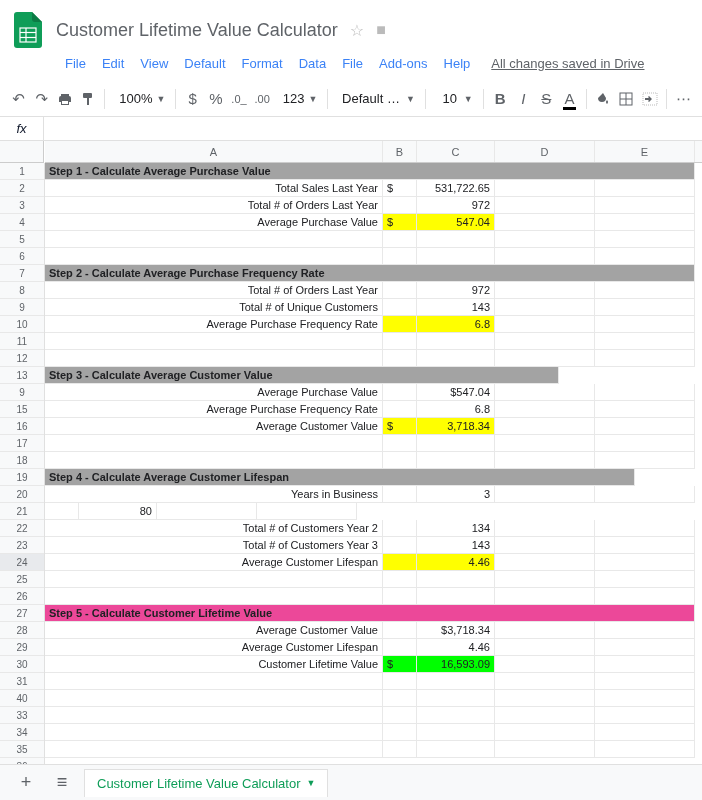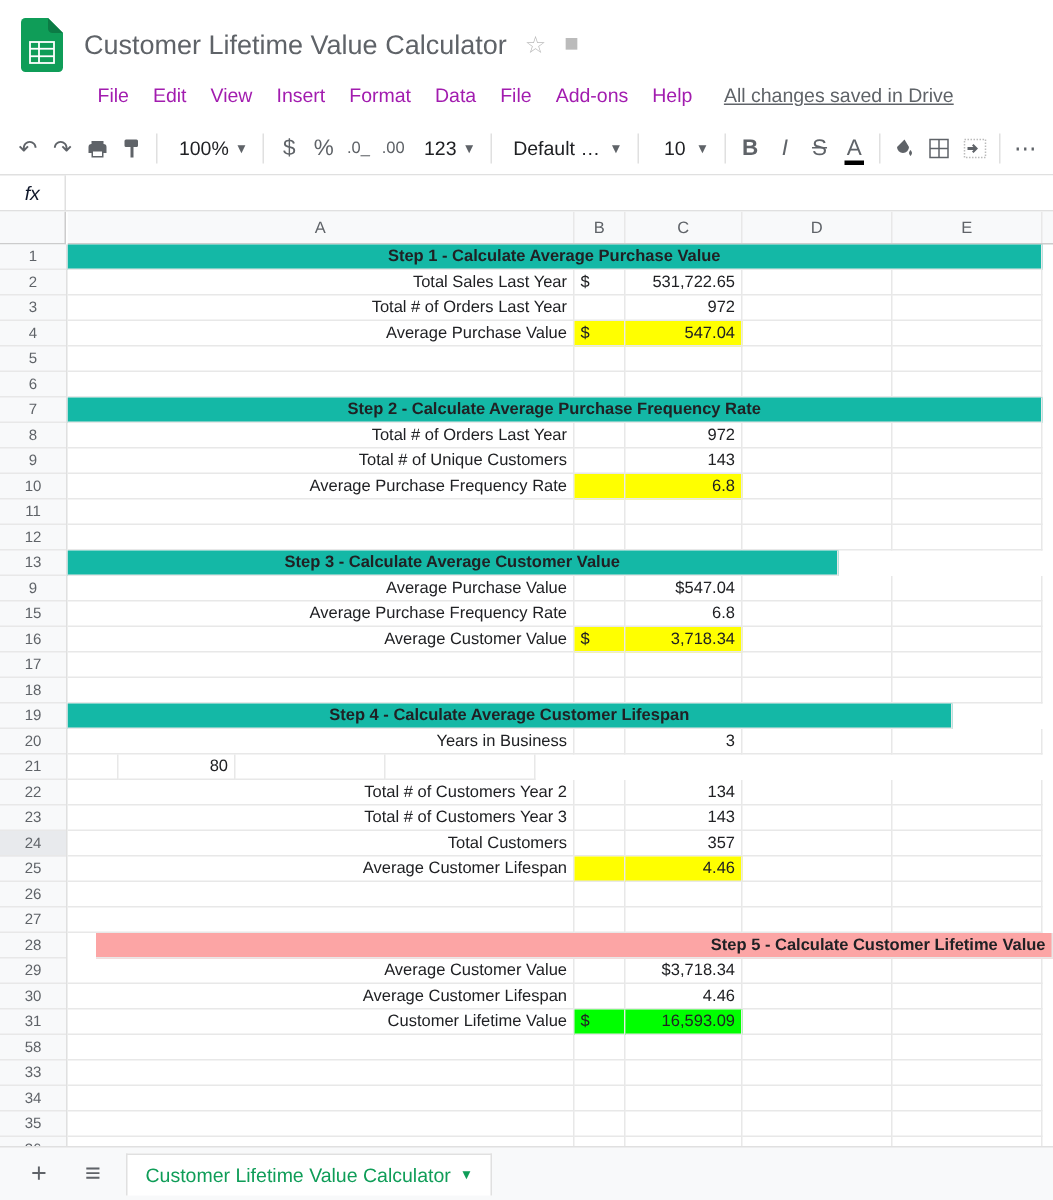--- a/index.html
+++ b/index.html
@@ -7,21 +7,21 @@
   
   
   .header { padding: 8px 0 0 0; }
   .title-row { display: flex; align-items: center; padding: 2px 8px 0 8px; }
   .sheets-logo { width: 40px; height: 40px; display: flex; align-items: center; justify-content: center; margin-right: 8px; }
   .sheets-logo svg { width: 28px; height: 36px; }
   .doc-title { font-size: 18px; color: #5f6368; font-weight: 400; }
   .star-icon, .folder-icon { margin-left: 12px; color: #bbb; cursor: pointer; font-size: 16px; }
   
   .menu-bar { display: flex; align-items: center; padding: 2px 8px 6px 58px; gap: 2px; }
-  .menu-item { padding: 4px 7px; font-size: 13px; color: #a21caf; cursor: pointer; border-radius: 2px; }
+  .menu-item { padding: 4px 7px; font-size: 13px; color: #3b82f6; cursor: pointer; border-radius: 2px; }
   .save-status { margin-left: 12px; color: #5f6368; font-size: 13px; text-decoration: underline; cursor: pointer; }
   
   
   .toolbar { display: flex; align-items: center; padding: 4px 8px; border-bottom: 1px solid #e0e0e0; gap: 2px; height: 36px; }
   .tb-btn { width: 26px; height: 26px; display: flex; align-items: center; justify-content: center; cursor: pointer; border-radius: 2px; color: #5f6368; font-size: 15px; }
   .tb-sep { width: 1px; height: 20px; background: #e0e0e0; margin: 0 4px; }
   .tb-select { display: flex; align-items: center; padding: 0 4px 0 8px; height: 24px; cursor: pointer; font-size: 13px; color: #202124; gap: 4px; }
   .tb-select .caret { font-size: 9px; color: #5f6368; }
   .zoom { font-size: 13px; }
   .font-name { width: 60px; overflow: hidden; white-space: nowrap; text-overflow: ellipsis; font-size: 13px; }
@@ -48,22 +48,22 @@
   .col-headers { display: flex; background: #f8f9fa; border-bottom: 1px solid #ccc; height: 22px; }
   .col-h { text-align: center; font-size: 11px; color: #5f6368; border-right: 1px solid #e8e8e8; line-height: 22px; cursor: pointer; }
   .cA { width: 338px; } .cB { width: 34px; } .cC { width: 78px; } .cD { width: 100px; } .cE { width: 100px; }
   
   .rows { }
   .row { display: flex; height: 17px; }
   .cell { border-right: 1px solid #e8e8e8; border-bottom: 1px solid #e8e8e8; font-size: 11px; padding: 0 4px; line-height: 17px; overflow: hidden; white-space: nowrap; }
   .r { text-align: right; }
   .yellow { background: #ffff00; }
   .green { background: #00ff00; }
-  .step-header { background: #14b8a6; font-weight: bold; text-align: center; }
-  .step-header-g { background: #fca5a5; font-weight: bold; text-align: right; margin-left: 19px; }
+  .step-header { background: #a3a3a3; font-weight: bold; }
+  .step-header-g { background: #ec4899; font-weight: bold; text-align: left; }
   
   
   .sheet-tabs { position: absolute; bottom: 0; left: 0; right: 0; height: 36px; display: flex; align-items: center; background: #f8f9fa; border-top: 1px solid #e0e0e0; padding: 0 12px; gap: 8px; }
   .tab-btn { width: 28px; height: 28px; display: flex; align-items: center; justify-content: center; cursor: pointer; color: #5f6368; font-size: 18px; }
   .sheet-tab { display: flex; align-items: center; background: #fff; border: 1px solid #e0e0e0; border-bottom: none; padding: 6px 12px; font-size: 13px; color: #0f9d58; font-weight: 500; cursor: pointer; gap: 6px; }
   .sheet-tab .caret { font-size: 9px; }
 </style>
 </head>
 <body>
 
@@ -80,21 +80,21 @@
         </svg>
     </div>
     <span class="doc-title">Customer Lifetime Value Calculator</span>
     <span class="star-icon">☆</span>
     <span class="folder-icon">■</span>
   </div>
   <div class="menu-bar">
     <span class="menu-item">File</span>
     <span class="menu-item">Edit</span>
     <span class="menu-item">View</span>
-    <span class="menu-item">Insert</span>
+    <span class="menu-item">Default</span>
     <span class="menu-item">Format</span>
     <span class="menu-item">Data</span>
     <span class="menu-item">File</span>
     <span class="menu-item">Add-ons</span>
     <span class="menu-item">Help</span>
     <span class="save-status">All changes saved in Drive</span>
   </div>
 </div>
 
 <div class="toolbar">
@@ -195,21 +195,21 @@
         <div class="row-h">22</div>
         <div class="row-h">23</div>
         <div class="row-h sel">24</div>
         <div class="row-h">25</div>
         <div class="row-h">26</div>
         <div class="row-h">27</div>
         <div class="row-h">28</div>
         <div class="row-h">29</div>
         <div class="row-h">30</div>
         <div class="row-h">31</div>
-        <div class="row-h">58</div>
+        <div class="row-h">40</div>
         <div class="row-h">33</div>
         <div class="row-h">34</div>
         <div class="row-h">35</div>
         <div class="row-h">36</div>
       </div>
   </div>
   <div class="grid-cols">
     <div class="col-headers">
       <div class="col-h cA">A</div>
       <div class="col-h cB">B</div>
@@ -356,27 +356,20 @@
           <div class="cell cE"></div>
         </div>
         <div class="row">
           <div class="cell cA r">Total # of Customers Year 3</div>
           <div class="cell cB "></div>
           <div class="cell cC r">143</div>
           <div class="cell cD"></div>
           <div class="cell cE"></div>
         </div>
         <div class="row">
-          <div class="cell cA r">Total Customers</div>
-          <div class="cell cB "></div>
-          <div class="cell cC r">357</div>
-          <div class="cell cD"></div>
-          <div class="cell cE"></div>
-        </div>
-        <div class="row">
           <div class="cell cA r">Average Customer Lifespan</div>
           <div class="cell cB yellow"></div>
           <div class="cell cC r yellow">4.46</div>
           <div class="cell cD"></div>
           <div class="cell cE"></div>
         </div>
         <div class="row">
           <div class="cell cA "></div>
           <div class="cell cB "></div>
           <div class="cell cC "></div>

